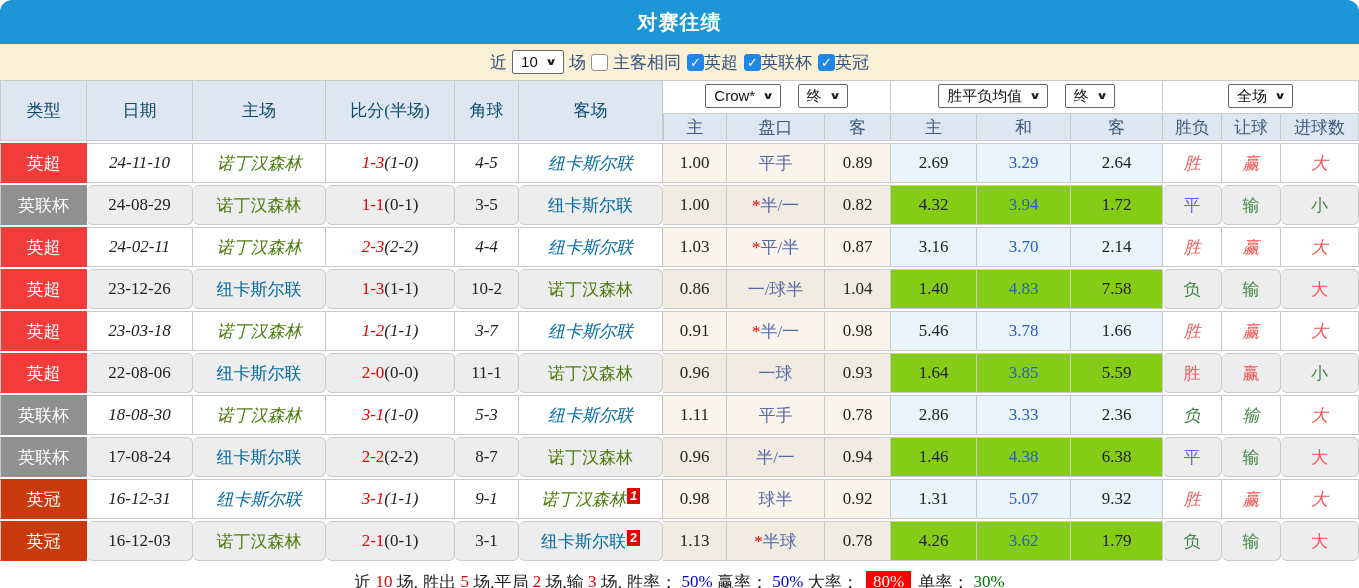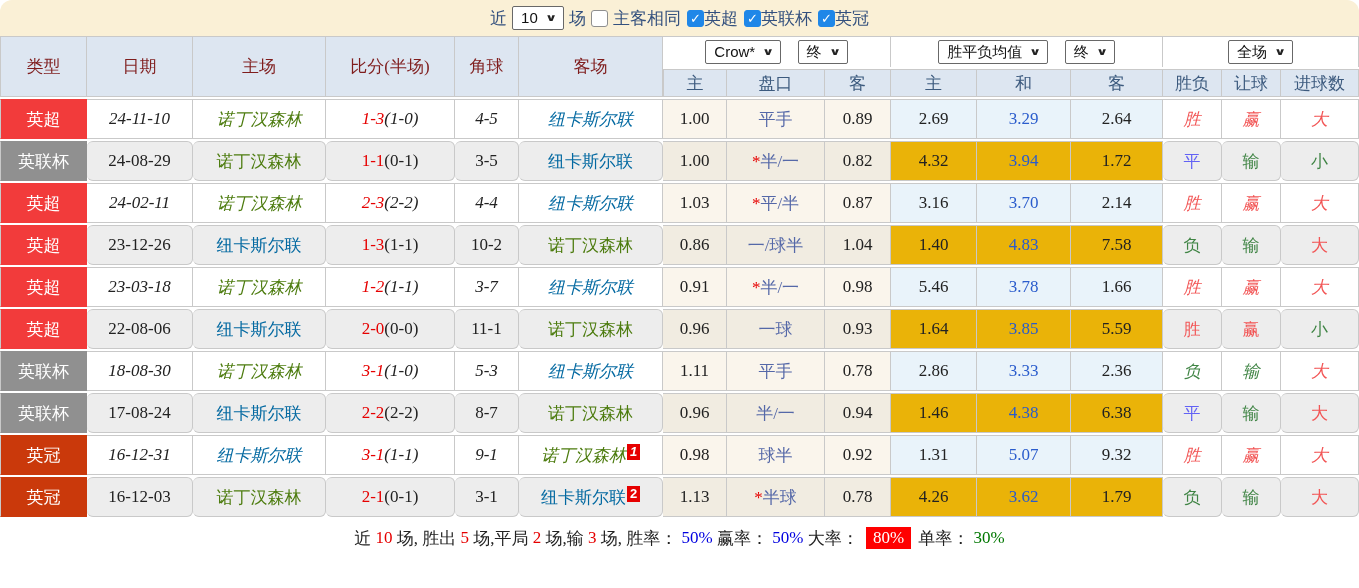--- a/index.html
+++ b/index.html
@@ -18,31 +18,31 @@
   .cb{width:17px;height:17px;box-sizing:border-box;border:1px solid #8f8f8f;background:#fff;border-radius:3px;
       display:inline-flex;align-items:center;justify-content:center;cursor:pointer;flex:none;}
   .cb.checked{background:#1f87e8;border-color:#1f87e8;color:#fff;font-size:13px;font-weight:bold;
       font-family:"Liberation Sans","DejaVu Sans",sans-serif;}
   .lgitem{display:inline-flex;align-items:center;margin-left:6px;}
   
   table{width:1359px;table-layout:fixed;border-collapse:separate;border-spacing:0 2px;margin-top:-2px;}
   td{overflow:hidden;white-space:nowrap;text-align:center;font-size:17px;color:#222;
      border:1px solid #c9c9c9;border-left:none;padding:0;}
   tr>td:first-child{border-left:1px solid #c9c9c9;}
-  .hd{background:#dde6f1;color:#7f1d1d;height:58px;}
+  .hd{background:#dde6f1;color:#0c4a6e;height:58px;}
   .ghd{background:#fff;height:30px;border-bottom:none;}
   .shd{background:#dde6f1;color:#3c5a7e;height:26px;}
   tr.datarow td{height:38px;}
   
   tr.odd .plain,tr.odd .res{background:#fff;font-style:italic;}
   tr.even .plain,tr.even .res{background:#ededed;border-radius:6px;}
   tr.odd .odds{background:#faf5ec;}
   tr.even .odds{background:#f1ece1;}
   tr.odd .avg{background:#e9f3fa;}
-  tr.even .avg{background:#eab308;}
+  tr.even .avg{background:#84cc16;}
   .type{color:#fff;}
   .epl{background:#f23b3b;border-color:#f23b3b;}
   .cup{background:#909090;border-color:#909090;}
   .champ{background:#ca390b;border-color:#ca390b;}
   .ft{color:#e60000;}
   .ht{color:#222;}
   .t-hl{color:#0369a1;}
   .t-dk{color:#4d7c0f;}
   .sup{display:inline-block;background:#e60000;color:#fff;font-size:13px;line-height:16px;padding:0 3px;
        vertical-align:top;margin-left:1px;font-family:"Liberation Sans","DejaVu Sans",sans-serif;font-weight:bold;}
@@ -57,20 +57,23 @@
   .s-red{color:#e60000;}
   .s-blue{color:#0000e0;}
   .s-green{color:#007700;}
   .s-badge{background:#ff0000;color:#fff;padding:1px 7px;margin:0 3px;}
 </style>
 </head>
 <body>
 
 <div class="wrap">
 
+  <div class="titlebar">
+    <span class="t">对赛往绩</span>
+  </div>
 
   <div class="filterbar">
     <span>近</span>
     <span class="sel gap">
       <span>10</span>
       <span class="chev">∨</span>
     </span>
     <span>场</span>
     <span class="cb gap" id="sameVenueCb"></span>
     <span>主客相同</span>

